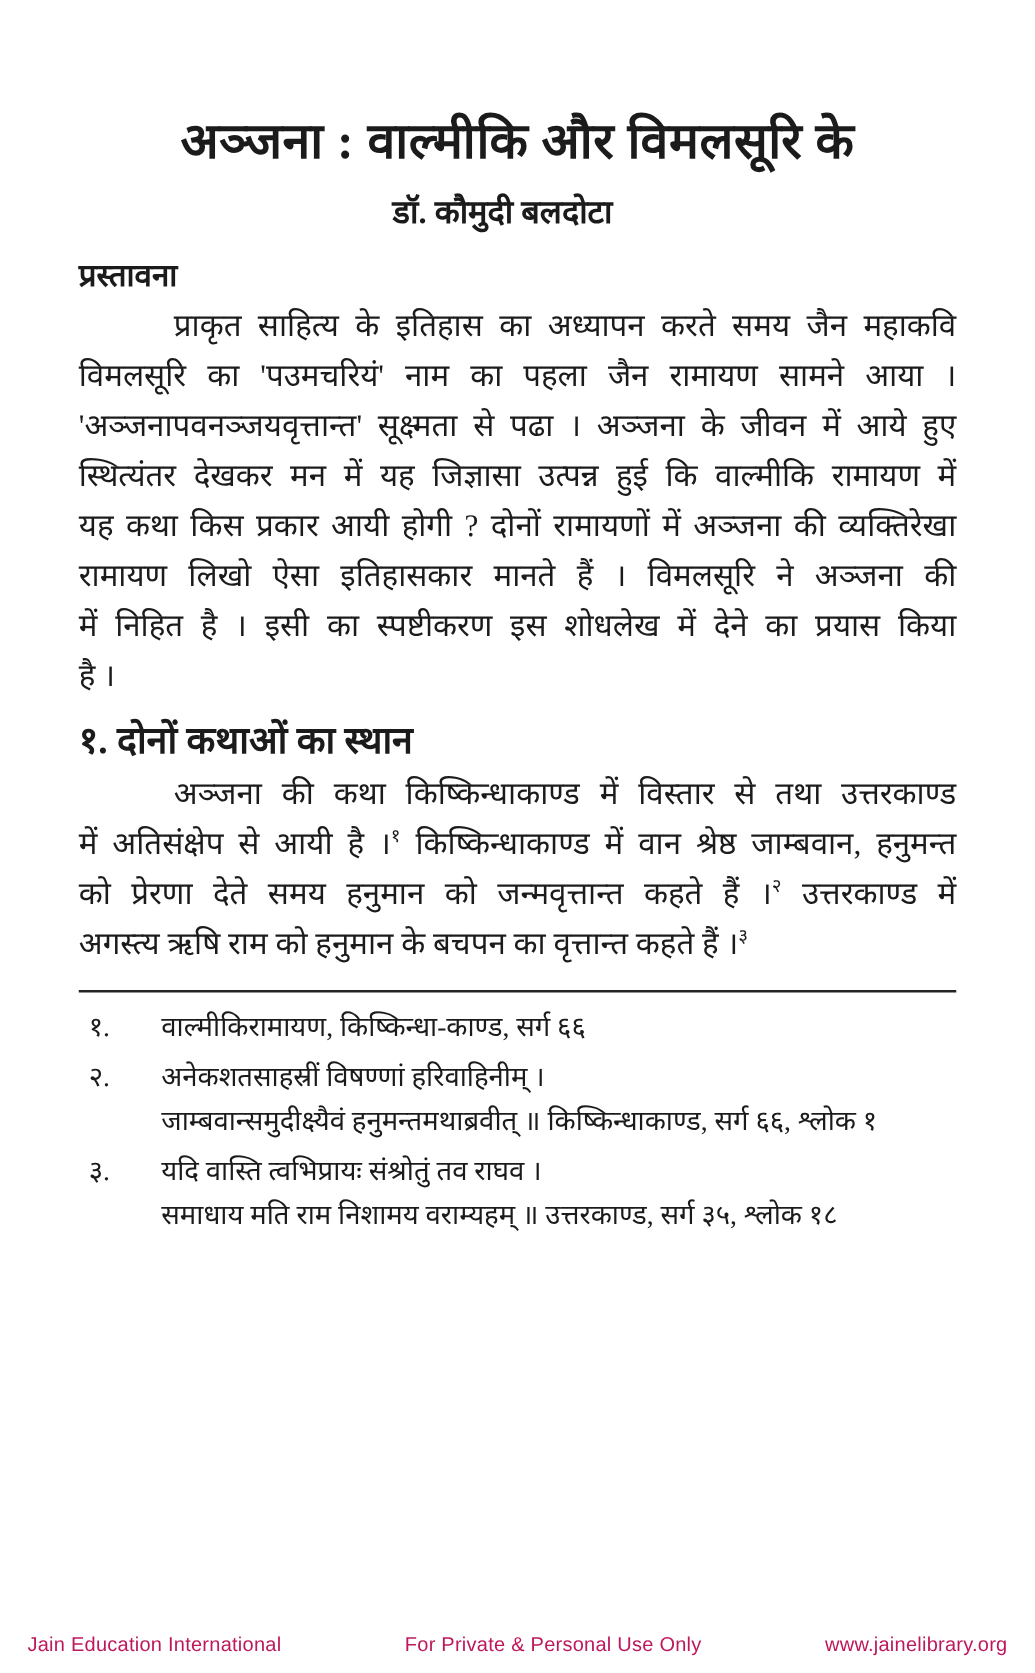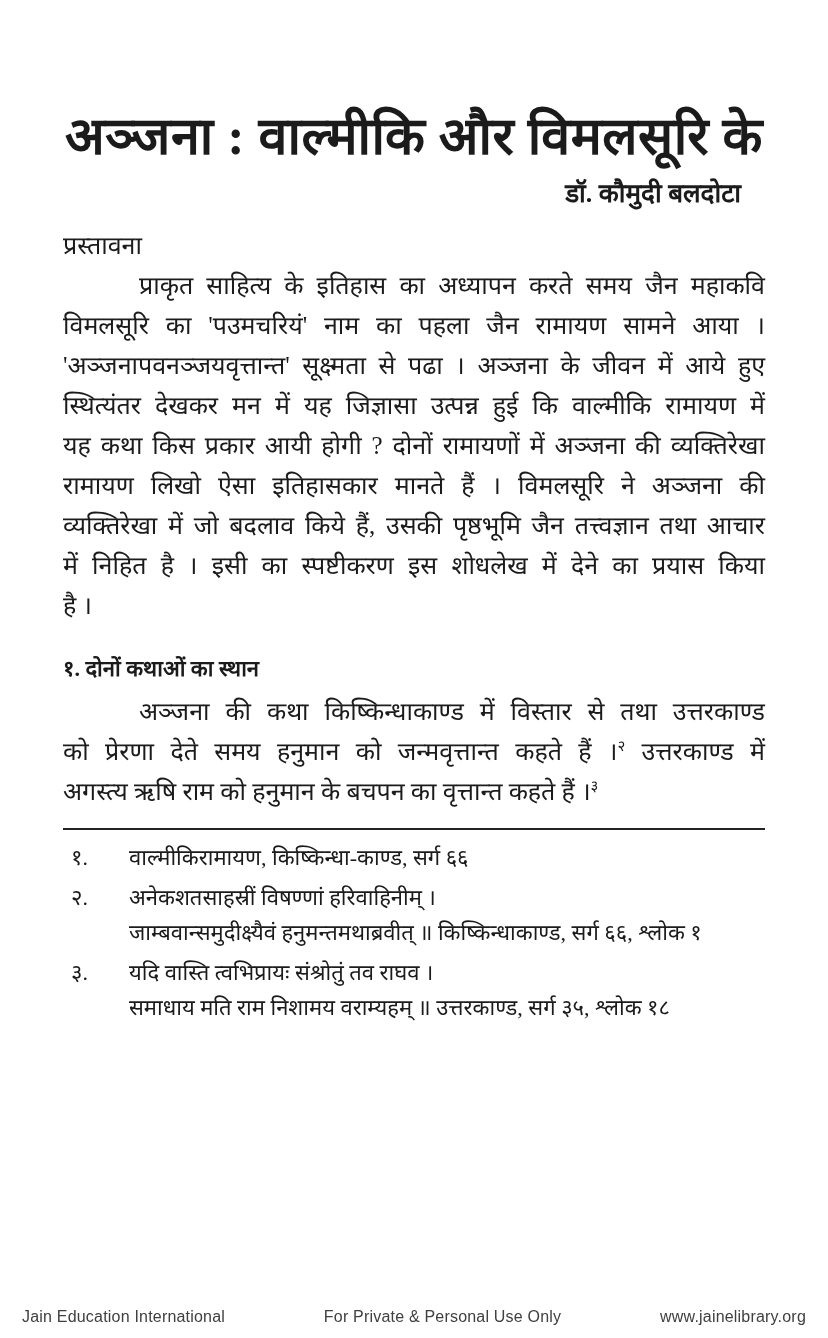--- a/index.html
+++ b/index.html
@@ -3,41 +3,41 @@
 <meta charset="utf-8">
 <style>
   html,body { margin:0; padding:0; background:#ffffff; }
   .page {
     position:relative; width:828px; height:1338px; background:#ffffff;
     font-family:"Liberation Serif","DejaVu Serif",serif; color:#1b1b1b;
     overflow:hidden;
   }
   .content { position:absolute; left:63px; top:0; width:702px; }
   .title {
-    margin-top:108px; text-align:center; font-weight:700;
-    font-size:52px; line-height:58px; letter-spacing:0.5px;
+    margin-top:84px; text-align:center; font-weight:700;
+    font-size:40px; line-height:58px; letter-spacing:0.5px;
   }
   .author {
-    margin-top:10px; text-align:right; padding-right:24px;
+    margin-top:10px; text-align:center; padding-right:24px;
     font-size:26px; font-weight:700; line-height:36px;
   }
-  .h-intro { margin-top:14px; font-size:25px; font-weight:400; line-height:40px; }
+  .h-intro { margin-top:14px; font-size:25px; font-weight:700; line-height:40px; }
   .bodyline { font-size:25px; line-height:40px; }
   .jl { text-align:justify; text-align-last:justify; }
   .indent { text-indent:76px; }
-  .h-section { margin-top:20px; font-size:22px; font-weight:700; line-height:46px; }
+  .h-section { margin-top:8px; font-size:30px; font-weight:700; line-height:46px; }
   sup.fnref { font-size:15px; line-height:0; vertical-align:super; }
   .fnrule { border:none; border-top:2.5px solid #242424; margin:16px 0 10px 0; }
   .fn { display:grid; grid-template-columns:66px 1fr; font-size:22px; line-height:35px; margin-bottom:5px; }
   .fn-num { padding-left:8px; }
   .footer {
     position:absolute; left:0; right:0; bottom:12px;
     display:flex; justify-content:space-between; align-items:baseline;
     padding:0 22px; font-family:"Liberation Sans","DejaVu Sans",sans-serif;
-    font-size:16px; color:#404040; letter-spacing:0.2px;
+    font-size:16px; color:#be185d; letter-spacing:0.2px;
   }
 </style>
 </head>
 <body>
 
 <div class="page">
   <div class="content">
 
     <div class="title">
       <div>अञ्जना : वाल्मीकि और विमलसूरि के</div>
@@ -47,29 +47,29 @@
 
     <div class="h-intro">प्रस्तावना</div>
 
     <div>
       <div class="bodyline jl indent">प्राकृत साहित्य के इतिहास का अध्यापन करते समय जैन महाकवि</div>
       <div class="bodyline jl">विमलसूरि का 'पउमचरियं' नाम का पहला जैन रामायण सामने आया ।</div>
       <div class="bodyline jl">'अञ्जनापवनञ्जयवृत्तान्त' सूक्ष्मता से पढा । अञ्जना के जीवन में आये हुए</div>
       <div class="bodyline jl">स्थित्यंतर देखकर मन में यह जिज्ञासा उत्पन्न हुई कि वाल्मीकि रामायण में</div>
       <div class="bodyline jl">यह कथा किस प्रकार आयी होगी ? दोनों रामायणों में अञ्जना की व्यक्तिरेखा</div>
       <div class="bodyline jl">रामायण लिखो ऐसा इतिहासकार मानते हैं । विमलसूरि ने अञ्जना की</div>
-      <div class="bodyline jl">व्यक्तिरेखा में जो बदलाव किये हैं, उसकी पृष्ठभूमि जैन तत्त्वज्ञान तथा आचार</div>
       <div class="bodyline jl">में निहित है । इसी का स्पष्टीकरण इस शोधलेख में देने का प्रयास किया</div>
       <div class="bodyline">है ।</div>
     </div>
 
     <div class="h-section">१. दोनों कथाओं का स्थान</div>
 
     <div>
       <div class="bodyline jl indent">अञ्जना की कथा किष्किन्धाकाण्ड में विस्तार से तथा उत्तरकाण्ड</div>
+      <div class="bodyline jl"><span>में अतिसंक्षेप से आयी है ।</span><sup class="fnref">१</sup> <span>किष्किन्धाकाण्ड में वान श्रेष्ठ जाम्बवान, हनुमन्त</span></div>
       <div class="bodyline jl"><span>को प्रेरणा देते समय हनुमान को जन्मवृत्तान्त कहते हैं ।</span><sup class="fnref">२</sup> <span>उत्तरकाण्ड में</span></div>
       <div class="bodyline"><span>अगस्त्य ऋषि राम को हनुमान के बचपन का वृत्तान्त कहते हैं ।</span><sup class="fnref">३</sup></div>
     </div>
 
 
     <hr class="fnrule">
 
     <div>
       <div class="fn">
         <div class="fn-num">१.</div>

